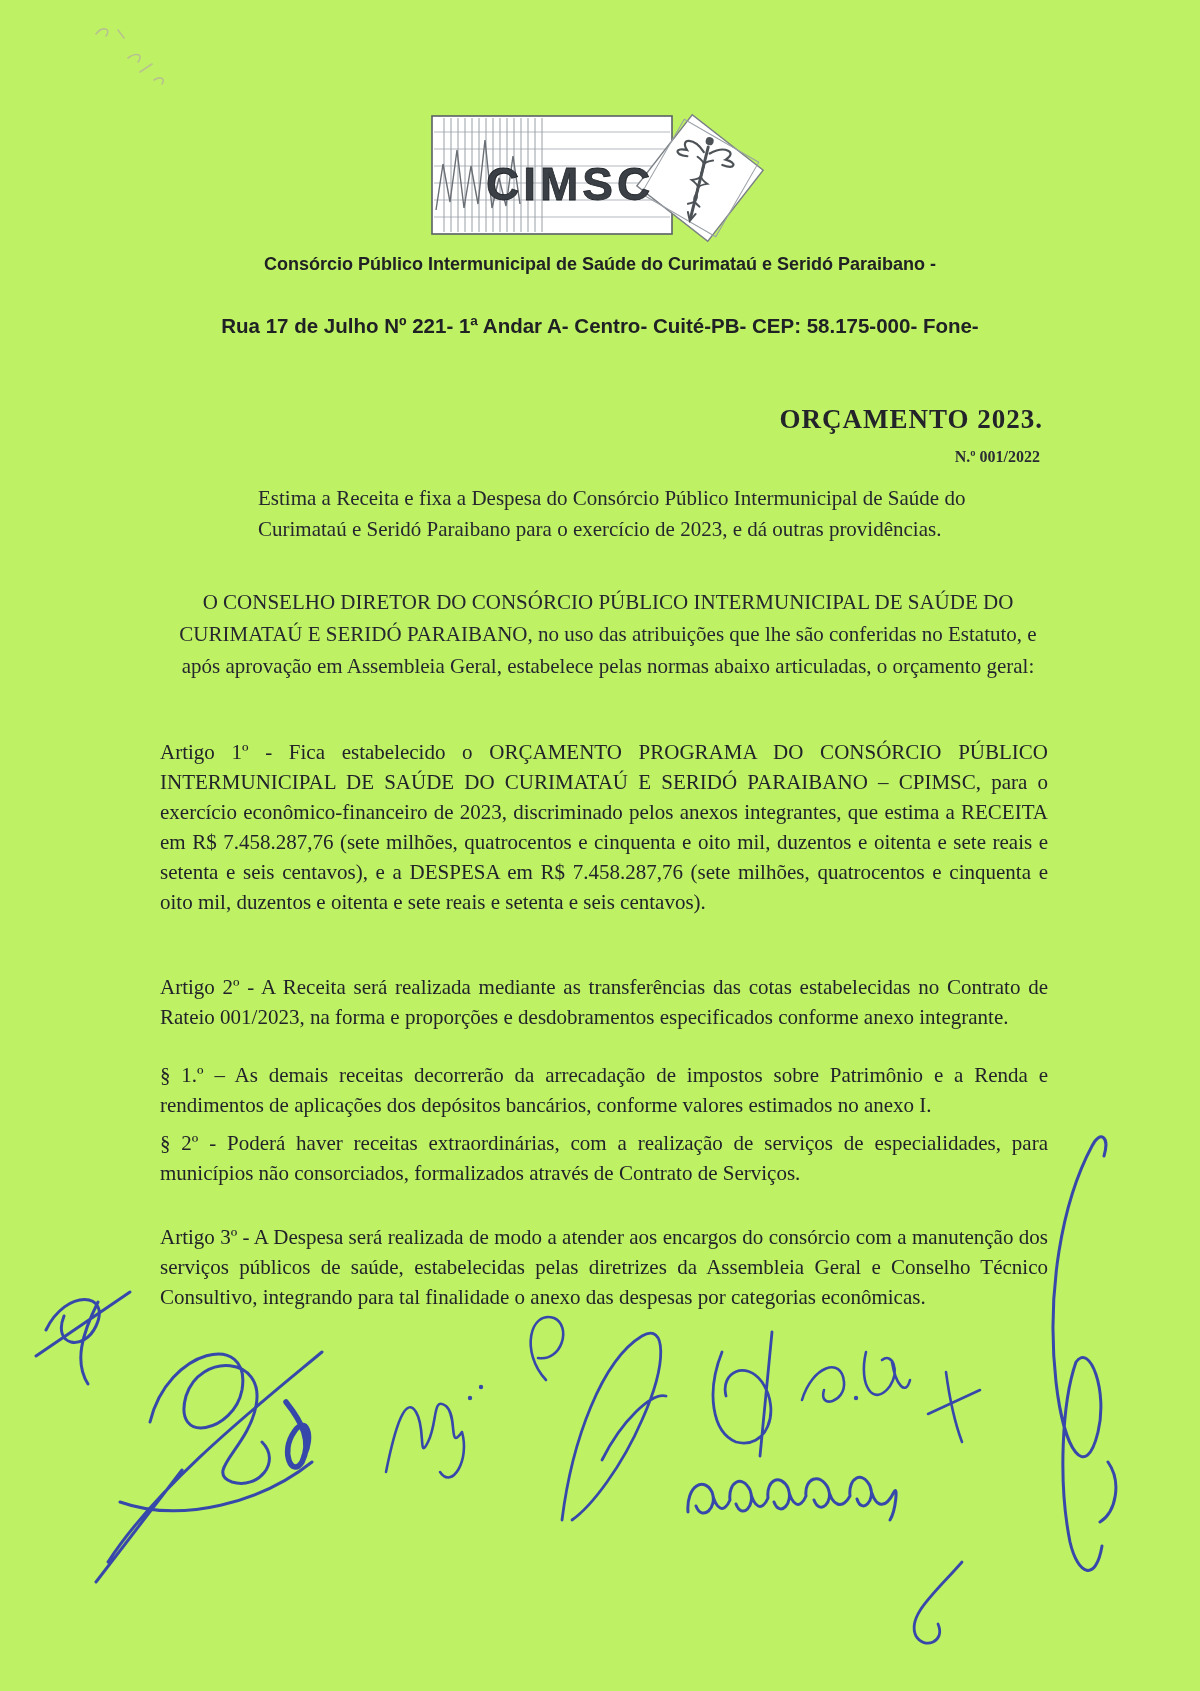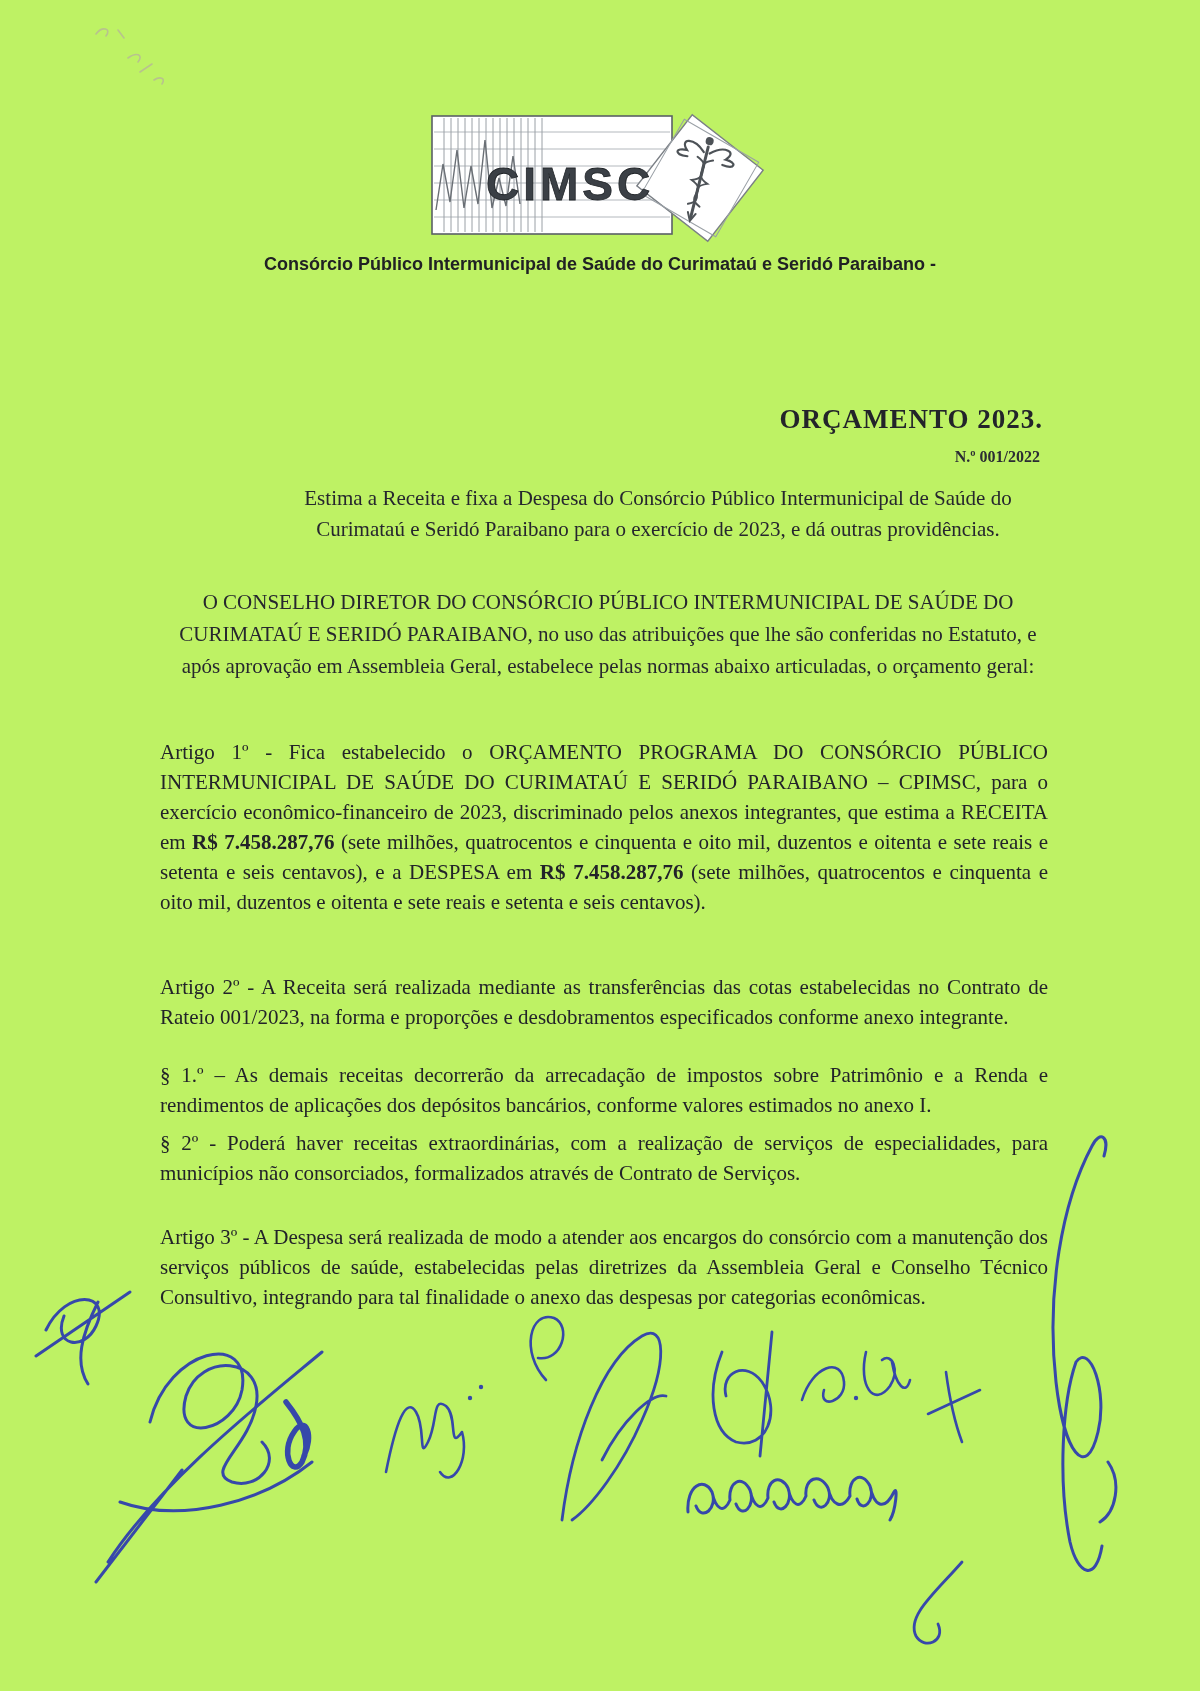--- a/index.html
+++ b/index.html
@@ -37,36 +37,36 @@
   .doc-title {
     position:absolute; top:404px; right:157px;
     font-weight:bold; font-size:27px; letter-spacing:1px; color:#23242a;
   }
   .doc-number {
     position:absolute; top:448px; right:160px;
     font-weight:bold; font-size:16px; color:#2b2c33;
   }
   .epigraph {
     position:absolute; top:483px; left:258px; width:800px;
-    text-align:center; font-size:21px; line-height:31px; color:#26272e;
+    text-align:left; font-size:21px; line-height:31px; color:#26272e;
   }
   .preamble {
     position:absolute; top:586px; left:164px; width:888px;
     text-align:center; font-size:21px; line-height:32px; color:#26272e;
   }
   .body-par {
     position:absolute; left:160px; width:888px;
     text-align:justify; font-size:21px; line-height:30px; color:#222329;
   }
   #art1 { top:737px; }
   #art2 { top:972px; }
   #par1 { top:1060px; }
   #par2 { top:1128px; }
   #art3 { top:1222px; }
-  .amount { font-weight:bold; }
+  .amount { font-weight:normal; }
   .sig-layer { position:absolute; left:0; top:0; width:1200px; height:1691px; pointer-events:none; }
 </style>
 </head>
 <body>
 
 <div class="page">
 
   <svg width="200" height="110" style="position:absolute;left:60px;top:10px;">
     <path d="M36,24 C42,16 52,18 46,26 M58,20 l6,8 M68,48 c8,-6 16,-4 10,4 M80,62 l12,-8 M94,70 c6,-4 12,-2 8,4" stroke="#b5ae9f" stroke-width="1.6" fill="none" opacity="0.7" stroke-linecap="round"></path>
   </svg>
@@ -93,20 +93,21 @@
         <path d="M0,-34 L0,40" stroke-width="3"></path>
         <path d="M-3,-28 C-16,-40 -30,-36 -20,-26 C-32,-26 -32,-18 -18,-20 M3,-28 C16,-40 30,-36 20,-26 C32,-26 32,-18 18,-20" stroke-width="2.2"></path>
         <path d="M-8,-22 C12,-14 -12,-6 8,2 C-12,10 12,18 -6,26" stroke-width="2"></path>
         <path d="M8,-22 C-12,-14 12,-6 -8,2 C12,10 -12,18 6,26" stroke-width="2"></path>
         <path d="M-4,34 L0,42 L4,34" stroke-width="2"></path>
       </g>
     </svg>
   </div>
 
   <div class="org-name">Consórcio Público Intermunicipal de Saúde do Curimataú e Seridó Paraibano -</div>
+  <div class="address1">Rua 17 de Julho Nº 221- 1ª Andar A- Centro- Cuité-PB- CEP: 58.175-000- Fone-</div>
 
   <div class="doc-title">ORÇAMENTO 2023.</div>
   <div class="doc-number">N.º 001/2022</div>
 
   <div class="epigraph">Estima a Receita e fixa a Despesa do Consórcio Público Intermunicipal de Saúde do Curimataú e Seridó Paraibano para o exercício de 2023, e dá outras providências.</div>
   <div class="preamble">O CONSELHO DIRETOR DO CONSÓRCIO PÚBLICO INTERMUNICIPAL DE SAÚDE DO CURIMATAÚ E SERIDÓ PARAIBANO, no uso das atribuições que lhe são conferidas no Estatuto, e após aprovação em Assembleia Geral, estabelece pelas normas abaixo articuladas, o orçamento geral:</div>
 
   <p class="body-par" id="art1"><span>Artigo 1º - Fica estabelecido o ORÇAMENTO PROGRAMA DO CONSÓRCIO PÚBLICO INTERMUNICIPAL DE SAÚDE DO CURIMATAÚ E SERIDÓ PARAIBANO – CPIMSC, para o exercício econômico-financeiro de 2023, discriminado pelos anexos integrantes, que estima a RECEITA em </span><span class="amount">R$ 7.458.287,76</span><span> (sete milhões, quatrocentos e cinquenta e oito mil, duzentos e oitenta e sete reais e setenta e seis centavos), e a DESPESA em </span><span class="amount">R$ 7.458.287,76</span><span> (sete milhões, quatrocentos e cinquenta e oito mil, duzentos e oitenta e sete reais e setenta e seis centavos).</span></p>
 
   <p class="body-par" id="art2">Artigo 2º - A Receita será realizada mediante as transferências das cotas estabelecidas no Contrato de Rateio 001/2023, na forma e proporções e desdobramentos especificados conforme anexo integrante.</p>

